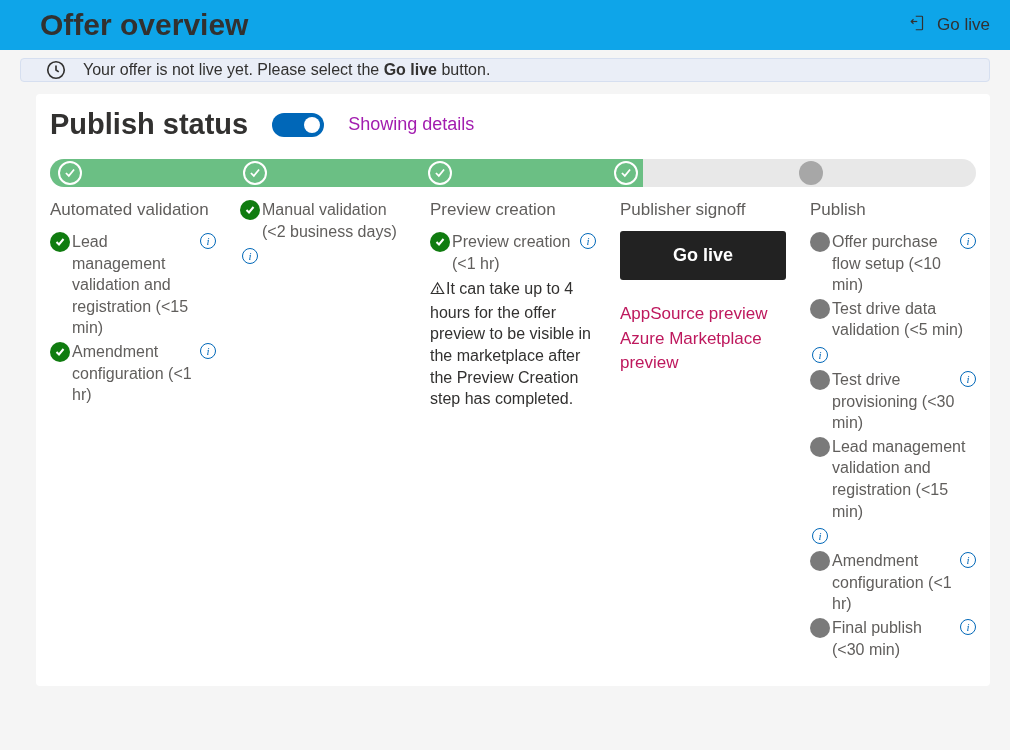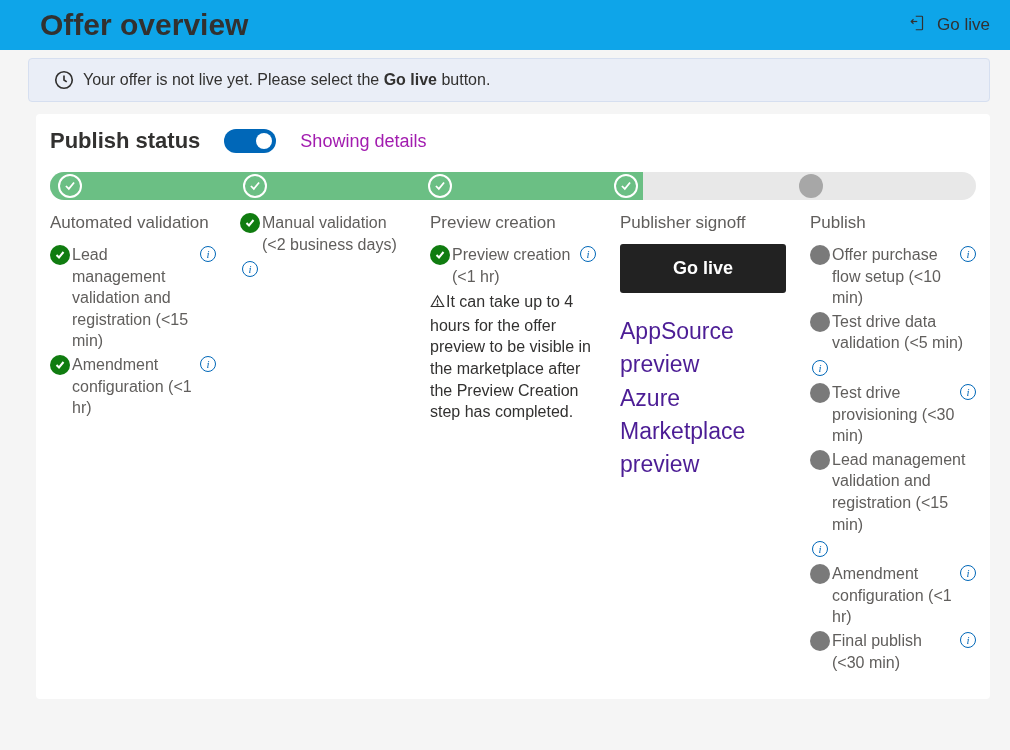--- a/index.html
+++ b/index.html
@@ -29,42 +29,42 @@
     display: flex;
     align-items: center;
     gap: 10px;
     font-size: 17px;
     cursor: pointer;
   }
   .header-action svg { width: 18px; height: 18px; }
   .info-banner {
     display: flex;
     align-items: center;
-    gap: 8px;
-    padding: 10px 24px;
+    gap: 16px;
+    padding: 0 24px;
     background: #eaeef7;
     border: 1px solid #d6dff0;
-    margin: 8px 20px 12px 28px;
+    margin: 8px 20px 12px 20px;
     border-radius: 4px;
   }
   .info-banner svg.clock { width: 22px; height: 22px; stroke: #323130; }
   .content-card {
     background: #fff;
     margin: 0 20px 20px 36px;
     border-radius: 4px;
     padding: 14px 14px 24px 14px;
   }
   .publish-header {
     display: flex;
     align-items: center;
     gap: 24px;
     margin-bottom: 18px;
   }
   .publish-title {
-    font-size: 22px;
+    font-size: 29px;
     font-weight: 700;
   }
   .toggle {
     width: 52px;
     height: 24px;
     background: #0067b8;
     border-radius: 12px;
     position: relative;
     cursor: pointer;
   }
@@ -181,22 +181,22 @@
     border: none;
     width: 100%;
     padding: 14px 0;
     font-size: 18px;
     font-weight: 600;
     border-radius: 3px;
     cursor: pointer;
     margin-bottom: 22px;
   }
   .preview-link {
-    color: #4c1d95;
-    font-size: 23px;
+    color: #be185d;
+    font-size: 17px;
     line-height: 1.45;
     cursor: pointer;
     display: block;
   }
   b.inline { font-weight:700; }
 </style>
 </head>
 <body>
 
 <div class="header-bar">

